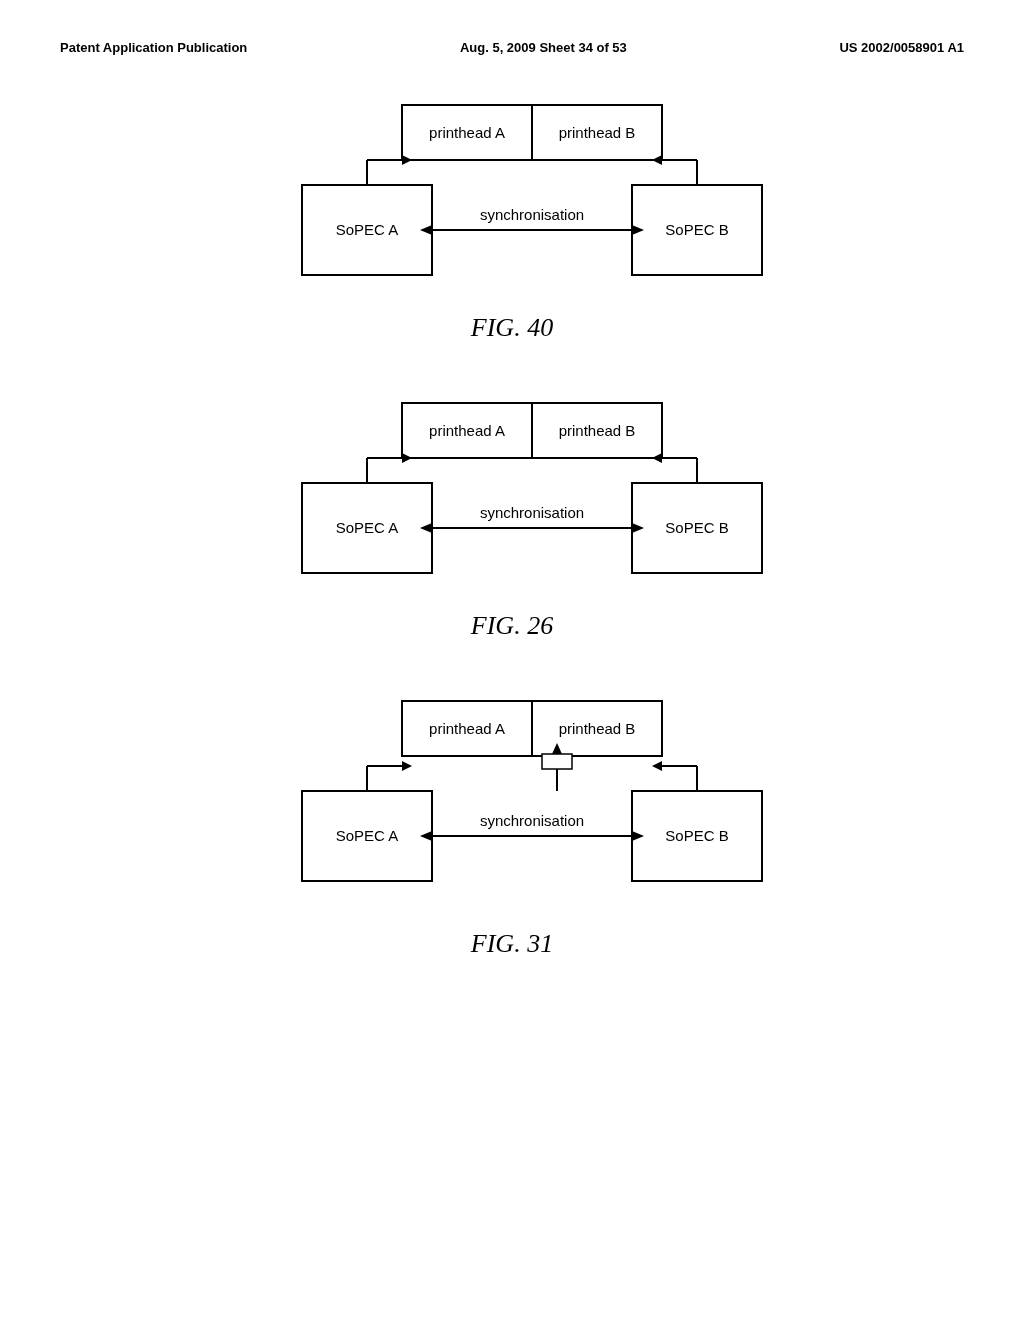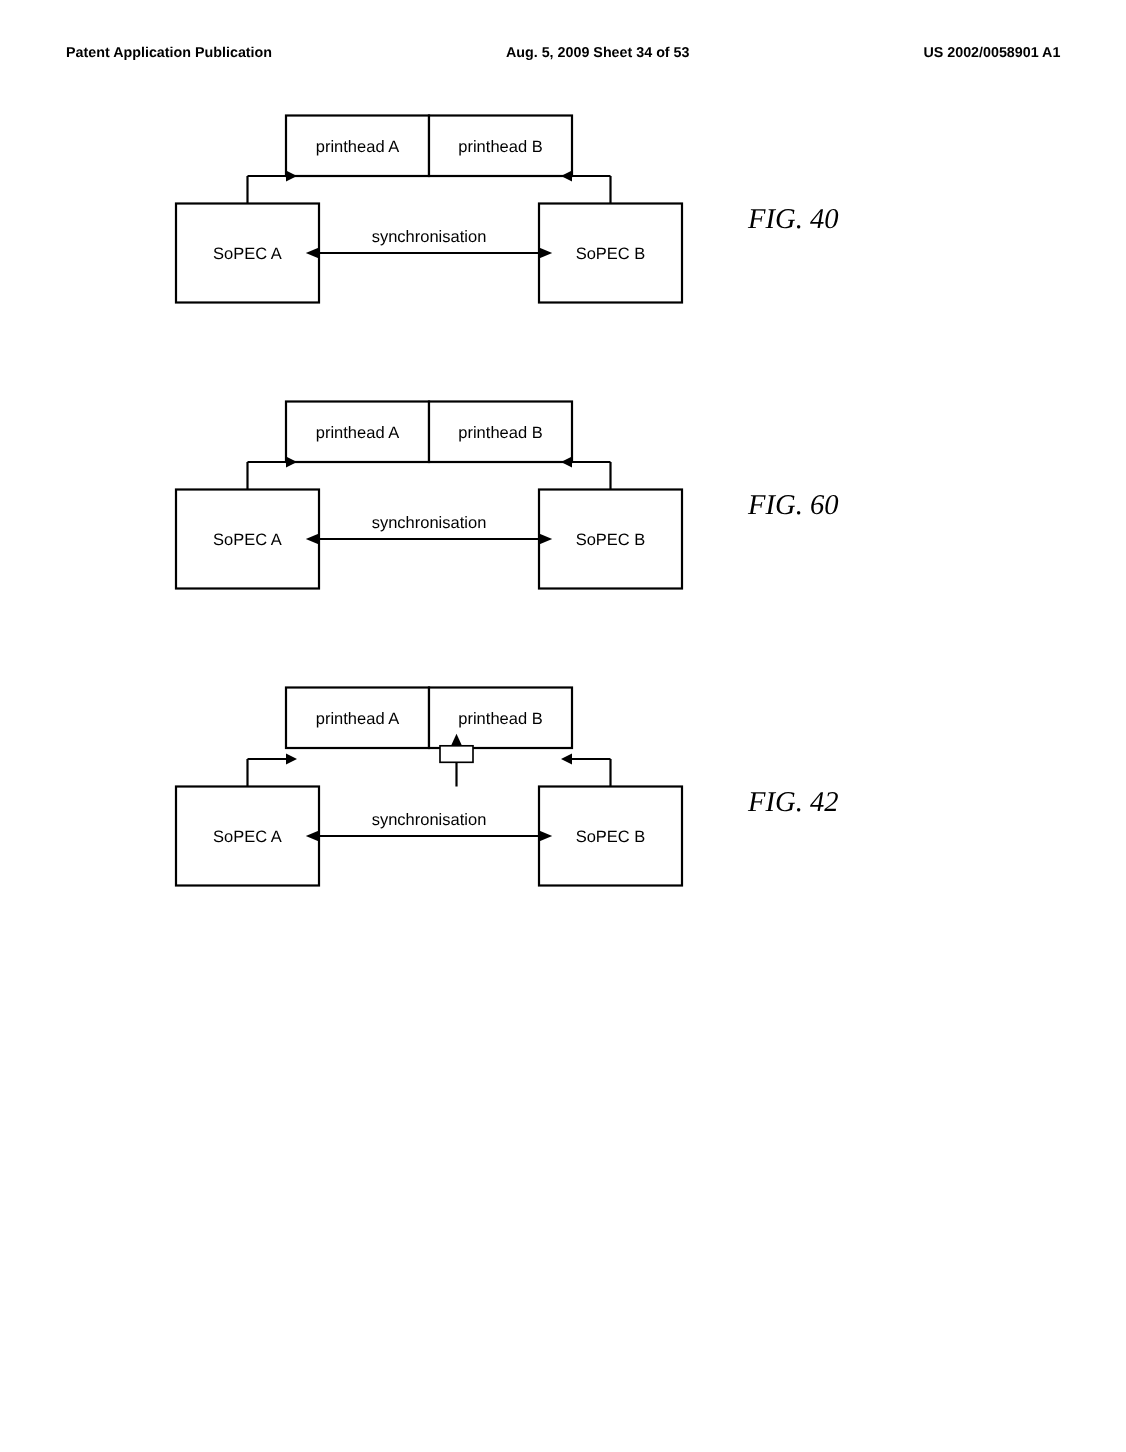--- a/index.html
+++ b/index.html
@@ -21,20 +21,21 @@
     .header {
       display: flex;
       justify-content: space-between;
       align-items: center;
       margin-bottom: 30px;
       font-size: 13px;
       font-weight: bold;
     }
     .figure-container {
       display: flex;
+      flex-direction: column;
       align-items: center;
       margin-bottom: 40px;
     }
     .fig-label {
       font-size: 26px;
       font-style: italic;
       font-family: 'Times New Roman', serif;
       margin-top: 8px;
       text-align: right;
     }
@@ -110,21 +111,21 @@
 
       <line x1="495" y1="100" x2="495" y2="75" stroke="black" stroke-width="2"></line>
       <line x1="495" y1="75" x2="460" y2="75" stroke="black" stroke-width="2"></line>
       <polygon points="460,70 460,80 450,75" fill="black"></polygon>
 
       <line x1="230" y1="145" x2="430" y2="145" stroke="black" stroke-width="2"></line>
       <polygon points="230,140 230,150 218,145" fill="black"></polygon>
       <polygon points="430,140 430,150 442,145" fill="black"></polygon>
       <text x="330" y="135" text-anchor="middle" font-size="15" font-family="Arial">synchronisation</text>
     </svg>
-    <div class="fig-label">FIG. 60</div>
+    <div class="fig-label">FIG. 26</div>
   </div>
 
   <div class="figure-container">
     <svg width="620" height="240">
 
       <rect x="200" y="20" width="130" height="55" fill="white" stroke="black" stroke-width="2"></rect>
       <text x="265" y="53" text-anchor="middle" font-size="15" font-family="Arial">printhead A</text>
 
       <rect x="330" y="20" width="130" height="55" fill="white" stroke="black" stroke-width="2"></rect>
       <text x="395" y="53" text-anchor="middle" font-size="15" font-family="Arial">printhead B</text>
@@ -147,16 +148,16 @@
 
       <rect x="340" y="73" width="30" height="15" fill="white" stroke="black" stroke-width="1.5"></rect>
 
       <polygon points="350,73 360,73 355,62" fill="black"></polygon>
 
       <line x1="230" y1="155" x2="430" y2="155" stroke="black" stroke-width="2"></line>
       <polygon points="230,150 230,160 218,155" fill="black"></polygon>
       <polygon points="430,150 430,160 442,155" fill="black"></polygon>
       <text x="330" y="145" text-anchor="middle" font-size="15" font-family="Arial">synchronisation</text>
     </svg>
-    <div class="fig-label">FIG. 42</div>
+    <div class="fig-label">FIG. 31</div>
   </div>
 
 </div>
 
 </body></html>

